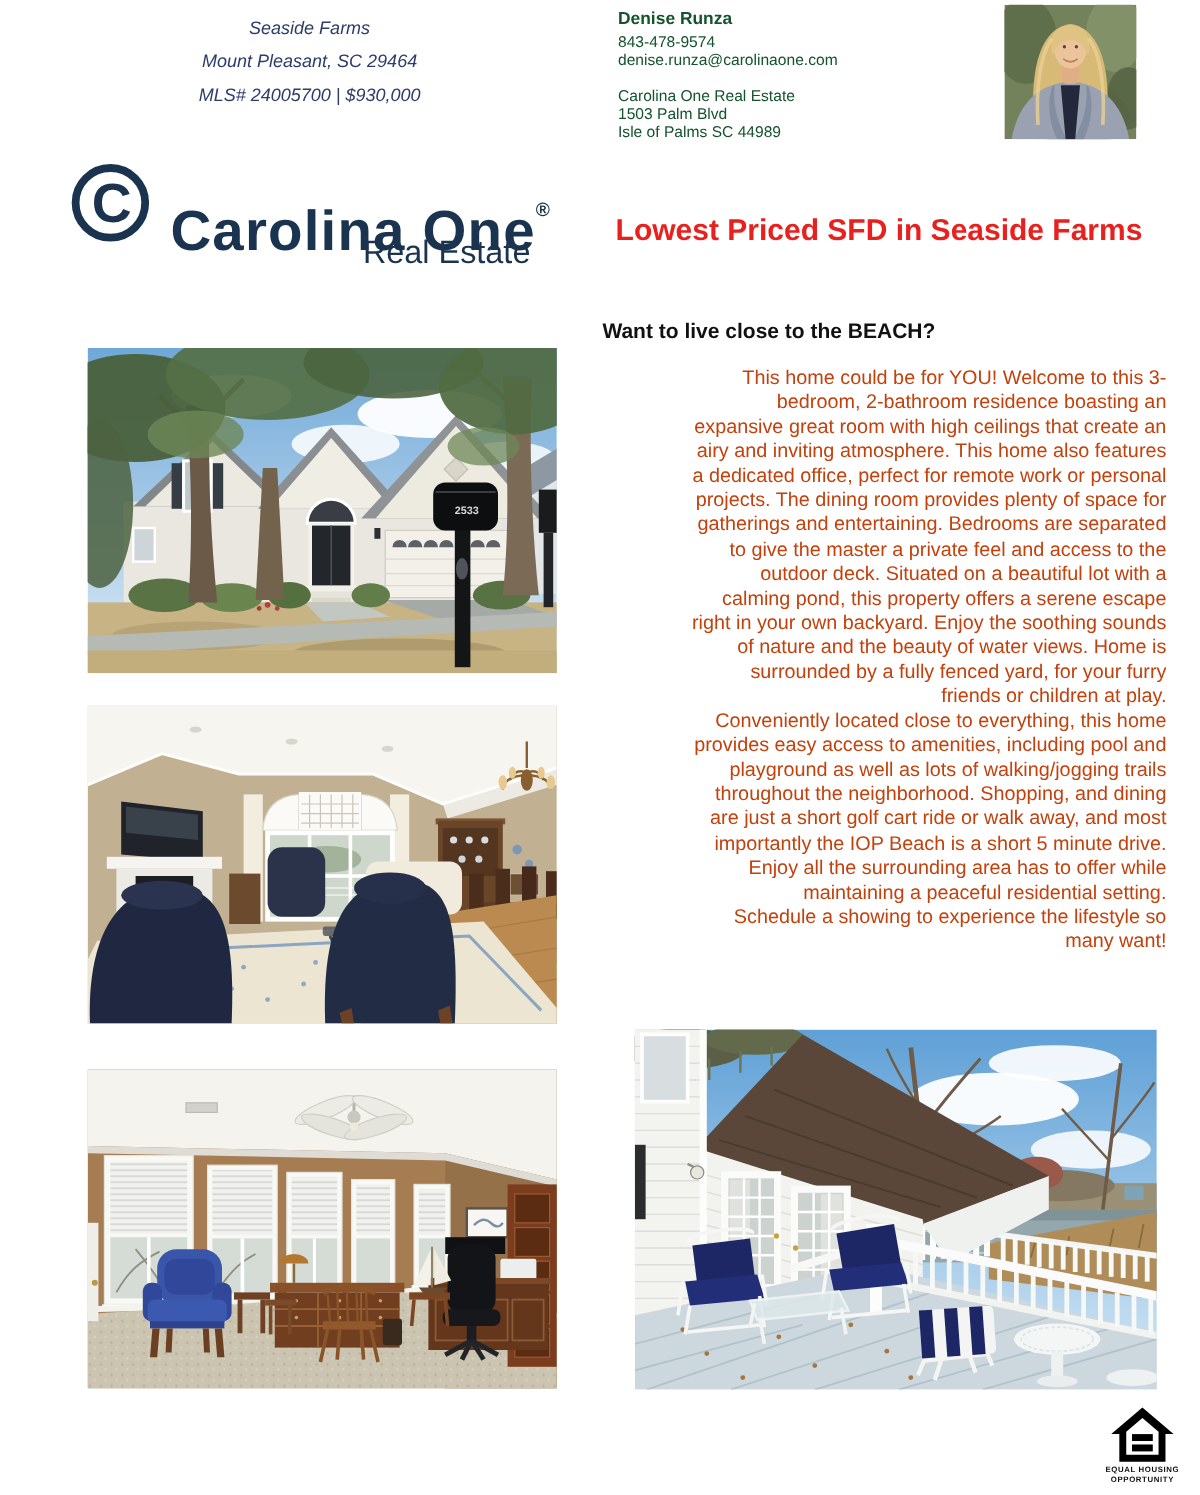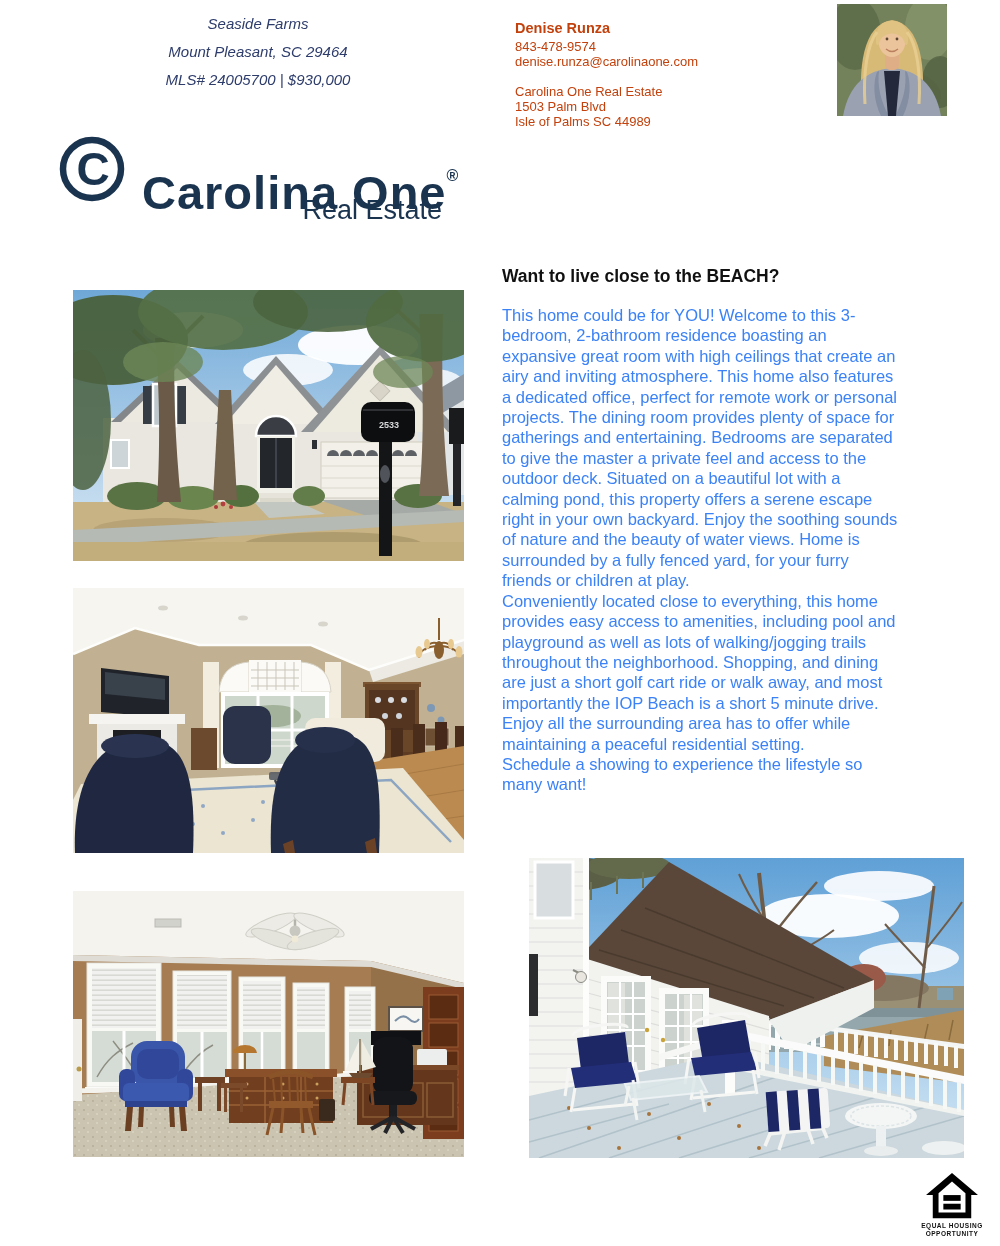--- a/index.html
+++ b/index.html
@@ -6,21 +6,21 @@
   .page{position:relative;width:1000px;height:1246px;background:#fff;margin:0 auto;
         font-family:"Liberation Sans",sans-serif;overflow:hidden;}
 
   
   .addr{position:absolute;left:58px;top:10px;width:400px;text-align:center;
         color:#2d3c6b;font-style:italic;}
   .addr-line1{font-size:20px;font-weight:bold;line-height:26px;margin-bottom:4px;}
   .addr-line{font-size:15px;line-height:28px;text-align:center;}
 
   
-  .agent{position:absolute;left:515px;top:20px;width:300px;color:#c2410c;}
+  .agent{position:absolute;left:515px;top:8px;width:300px;color:#14532d;}
   .agent-name{font-size:14.5px;font-weight:bold;line-height:17px;margin-bottom:2px;}
   .agent-line{font-size:13px;line-height:15px;}
   .agent-gap{height:15px;}
 
   
   .headshot{position:absolute;left:837px;top:4px;width:110px;height:112px;}
   .headshot svg{display:block;width:100%;height:100%;}
 
   
   .logo{position:absolute;left:58px;top:132px;width:392px;height:104px;}
@@ -28,22 +28,22 @@
   .logo-brand{position:absolute;left:84px;top:20px;font-size:47px;font-weight:bold;
               letter-spacing:1px;color:#1a334f;line-height:47px;white-space:nowrap;}
   .logo-brand sup{font-size:16px;vertical-align:28px;letter-spacing:0;}
   .logo-sub{position:absolute;right:8px;top:64px;font-size:27px;color:#1a334f;line-height:28px;}
 
   
   .headline{position:absolute;left:500px;top:178px;width:465px;text-align:center;
             font-size:25px;font-weight:bold;color:#e9211e;line-height:28px;}
   .body-heading{position:absolute;left:502px;top:266px;width:470px;
                 font-size:17.5px;font-weight:bold;color:#111;}
-  .body-text{position:absolute;left:502px;top:305px;width:470px;text-align:left;
-             font-size:16.5px;line-height:20.4px;color:#3b82f6;}
+  .body-text{position:absolute;left:502px;top:305px;width:470px;text-align:right;
+             font-size:16.5px;line-height:20.4px;color:#c2410c;}
   .body-text p{margin:0;white-space:pre-line;}
 
   
   .photo{position:absolute;margin:0;padding:16px;}
   .photo svg{display:block;width:100%;height:100%;}
   .photo1{left:57px;top:274px;width:391px;height:271px;}
   .photo2{left:57px;top:572px;width:391px;height:265px;}
   .photo3{left:57px;top:875px;width:391px;height:266px;}
   .photo4{left:513px;top:842px;width:435px;height:300px;}
 
@@ -100,20 +100,21 @@
     <div class="logo-ring">
       <svg viewBox="0 0 68 68" width="68" height="68">
         <circle cx="34" cy="34" r="29" fill="none" stroke="#1a334f" stroke-width="6.5"></circle>
         <text x="35" y="50" text-anchor="middle" font-size="46" font-weight="bold" font-family="Liberation Sans, sans-serif" fill="#1a334f">C</text>
       </svg>
     </div>
     <div class="logo-brand"><span>Carolina One</span><sup>®</sup></div>
     <div class="logo-sub">Real Estate</div>
   </div>
 
+  <div class="headline">Lowest Priced SFD in Seaside Farms</div>
 
   <div class="body-heading">Want to live close to the BEACH?</div>
   <div class="body-text">
     <p>This home could be for YOU! Welcome to this 3-
 bedroom, 2-bathroom residence boasting an
 expansive great room with high ceilings that create an
 airy and inviting atmosphere. This home also features
 a dedicated office, perfect for remote work or personal
 projects. The dining room provides plenty of space for
 gatherings and entertaining. Bedrooms are separated

